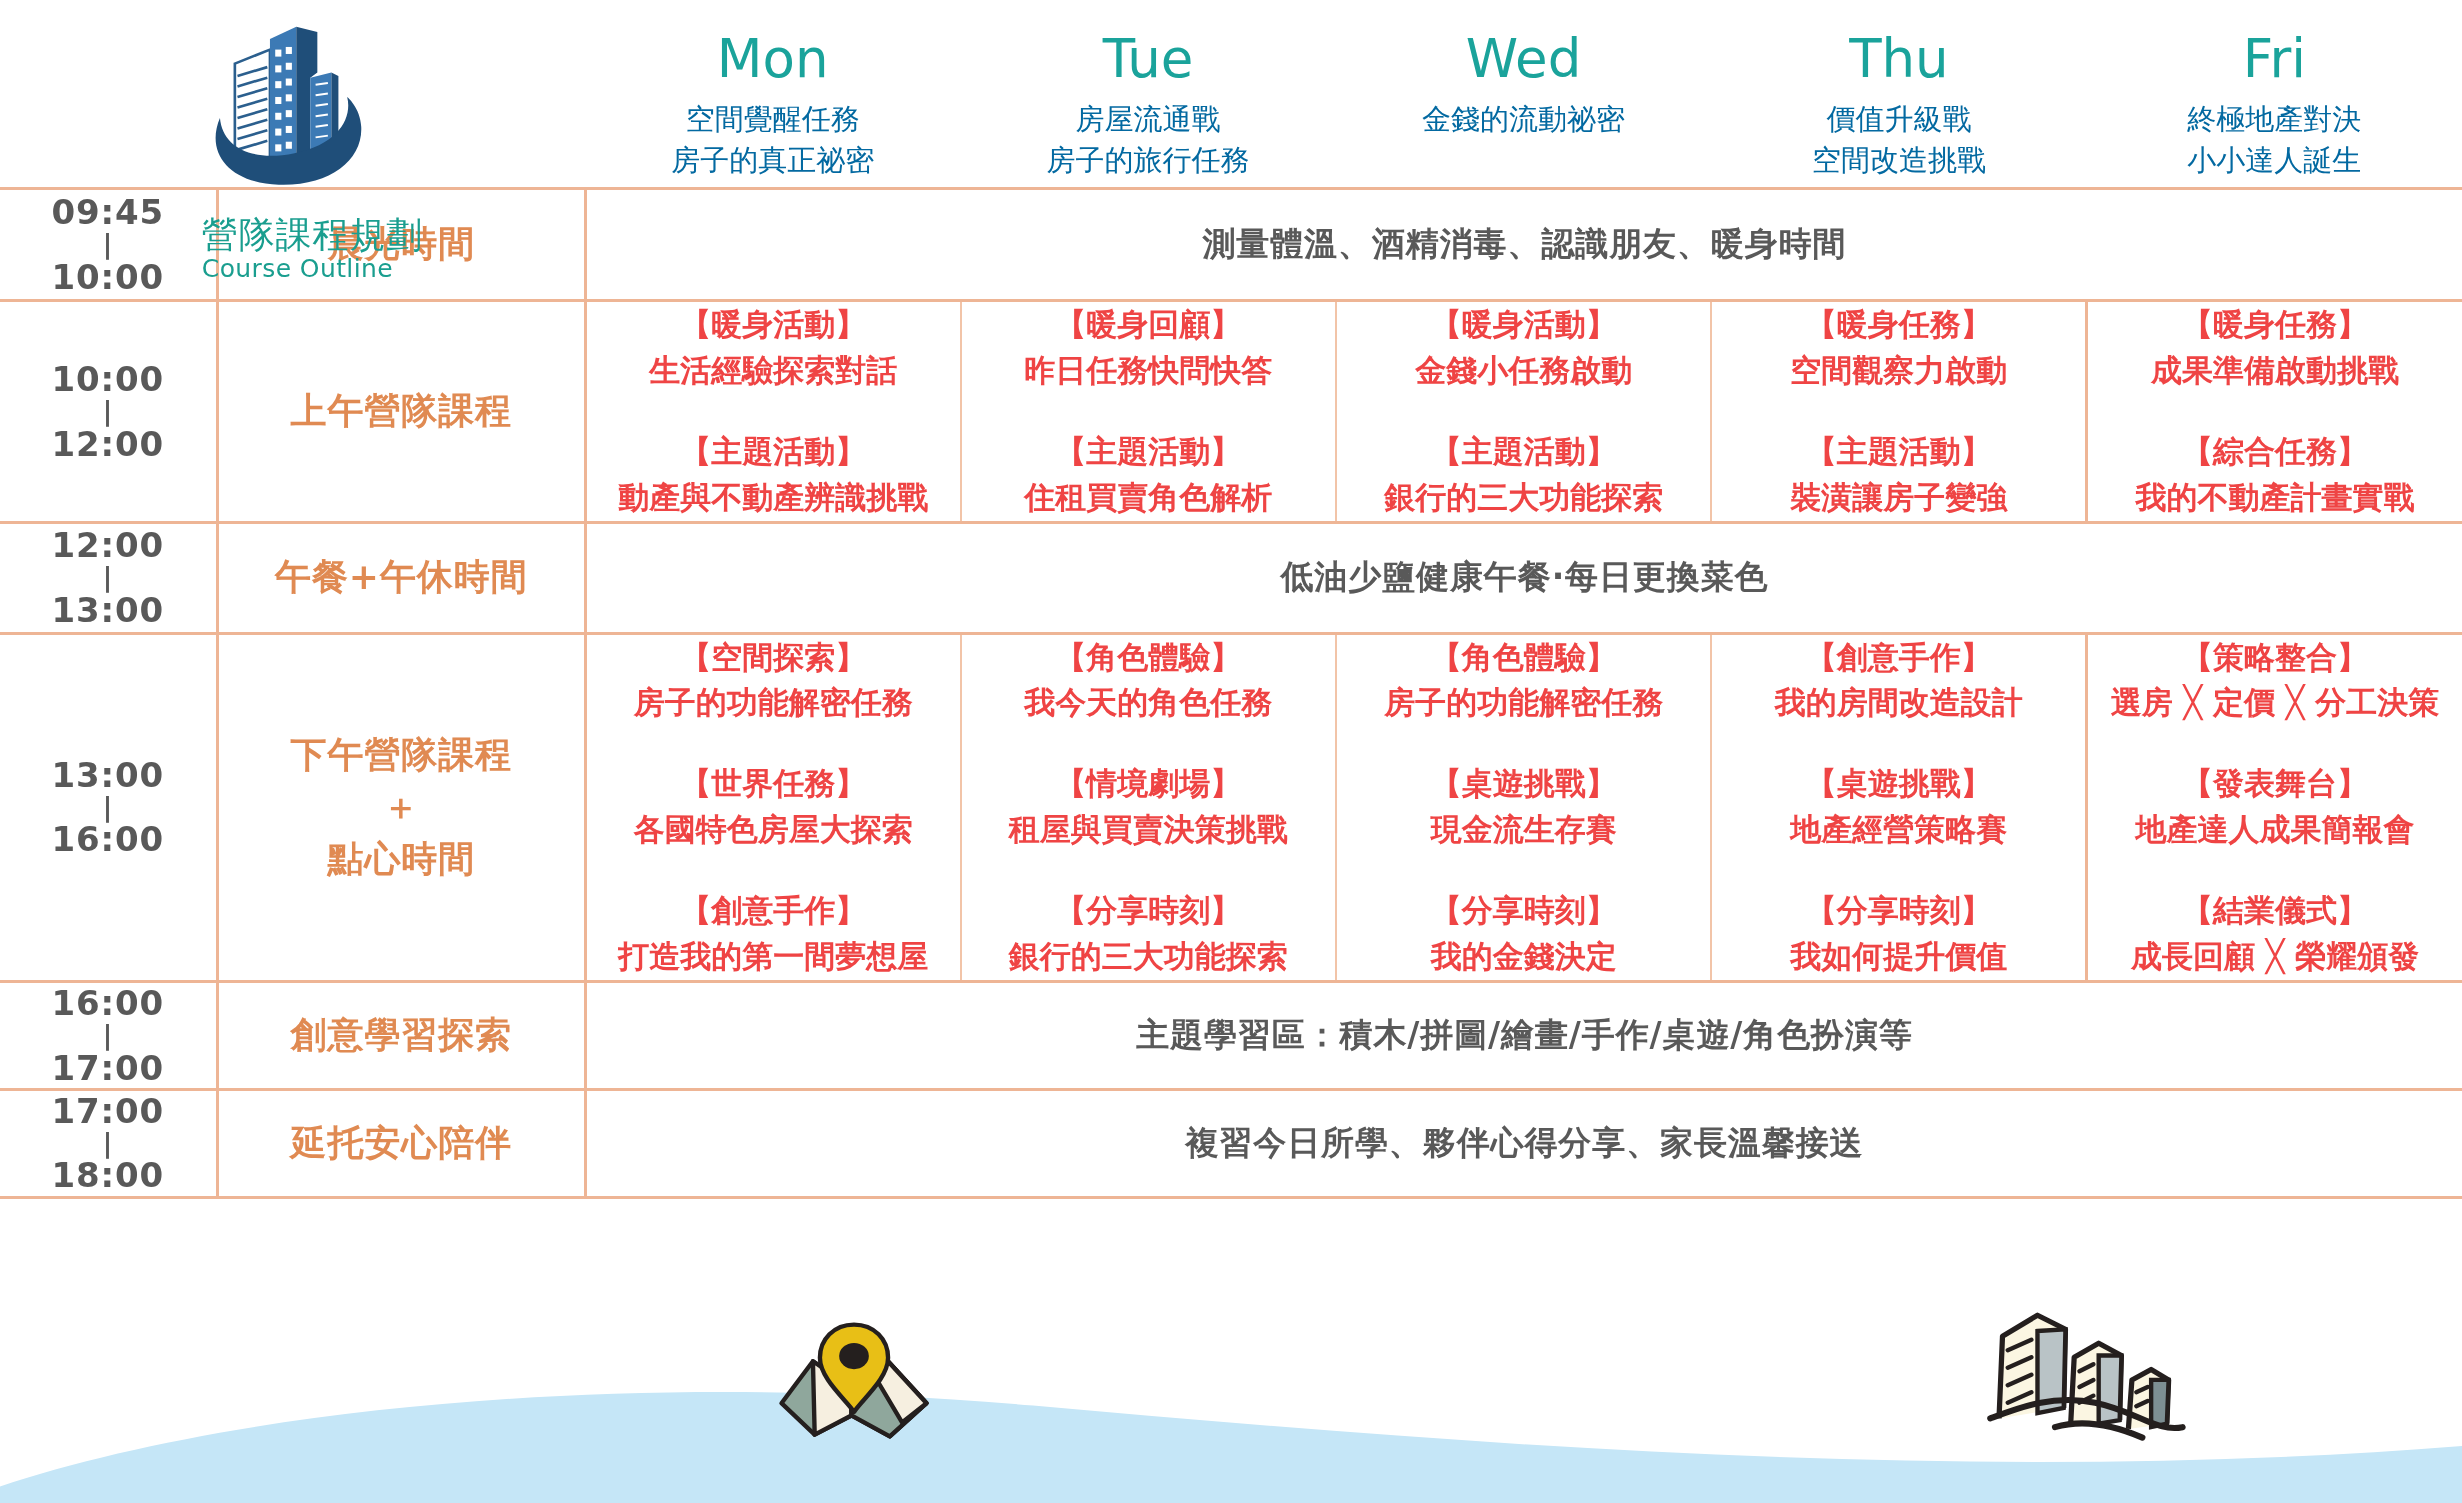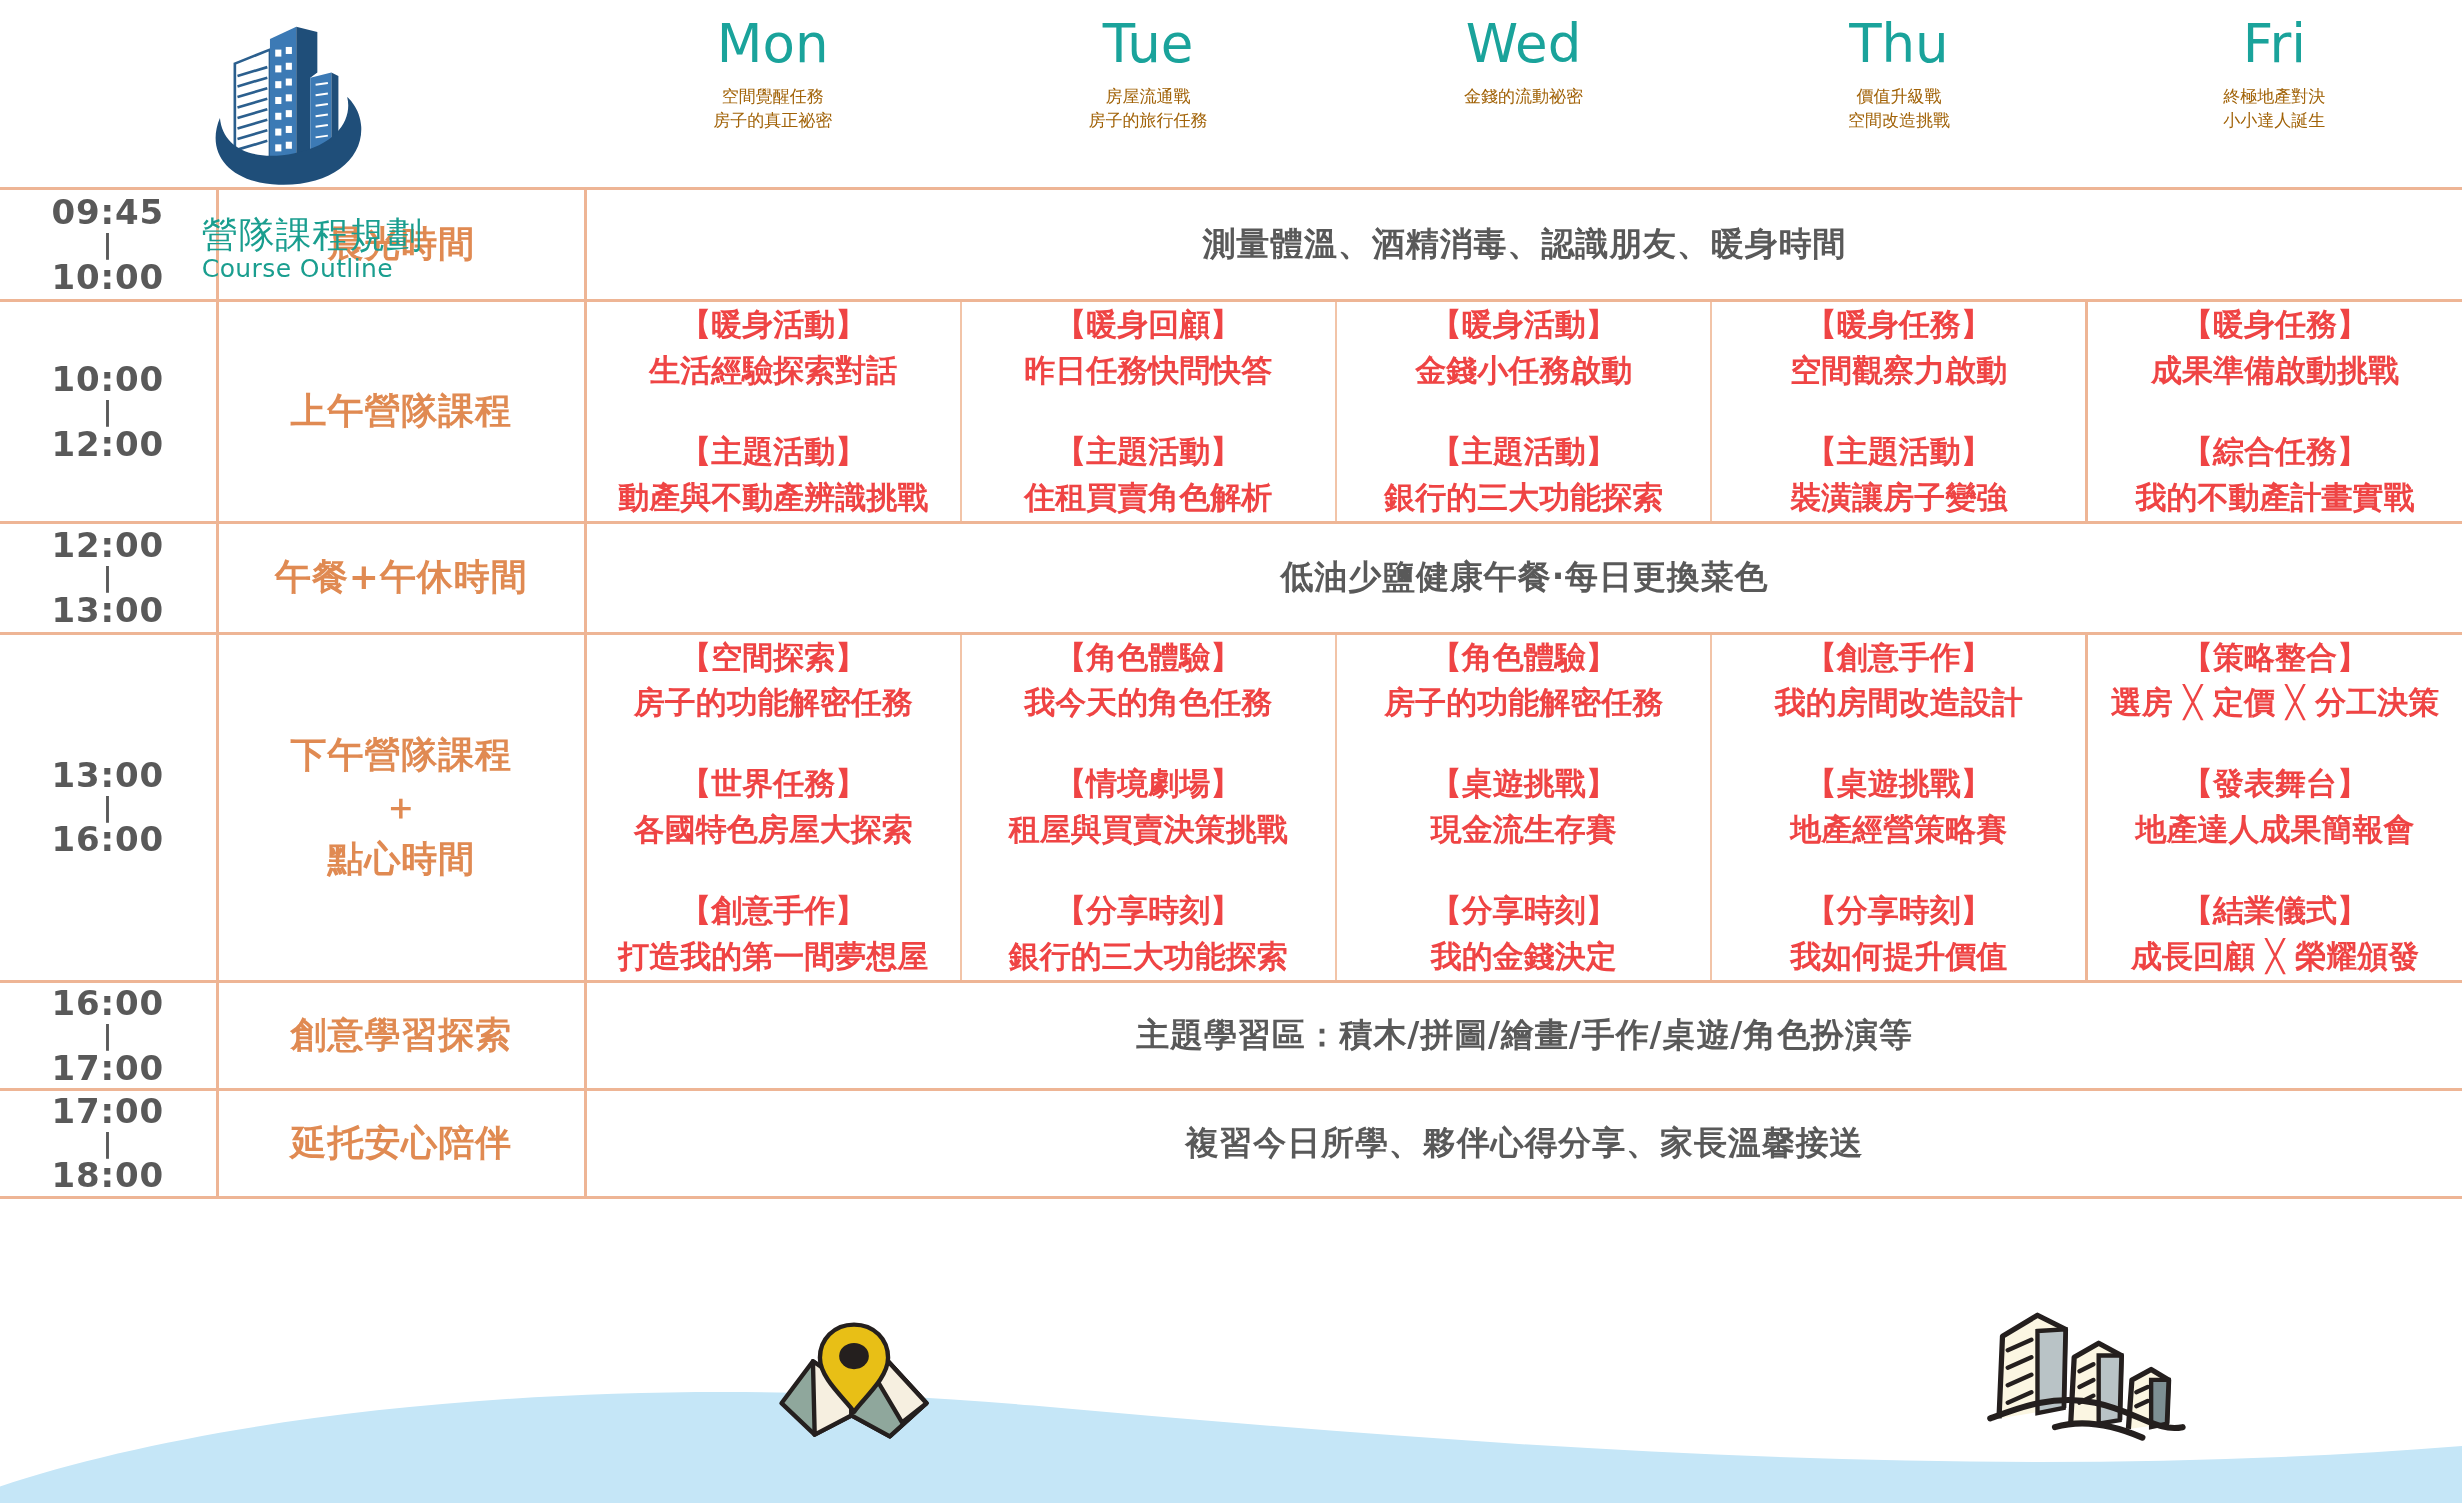--- a/index.html
+++ b/index.html
@@ -27,26 +27,26 @@
   .logo{width:215px;height:175px;flex:0 0 215px;}
   .brand-text{margin-left:14px;line-height:1.12;}
   .brand-cn{
     font-size:36px;color:#1a9e8f;letter-spacing:0.9px;white-space:nowrap;
   }
   .brand-en{
     font-size:25px;color:#1a9e8f;white-space:nowrap;letter-spacing:0.4px;
   }
   .dayhead{
     flex:1 1 0;height:137px;display:flex;flex-direction:column;
-    align-items:center;justify-content:flex-start;padding-top:17px;
+    align-items:center;justify-content:flex-start;padding-top:32px;
     box-sizing:border-box;
   }
   .dayname{font-size:53px;color:#1aa39b;line-height:1.0;font-weight:400;}
   .daysub{
-    margin-top:14px;font-size:17px;color:#a16207;line-height:1.42;
+    margin-top:14px;font-size:29px;color:#0369a1;line-height:1.42;
     text-align:center;white-space:nowrap;
   }
 
   
   .grid{
     position:absolute;left:0;top:187px;width:2462px;
     border-collapse:collapse;table-layout:fixed;z-index:2;font-weight:bold;
   }
   .grid td{
     border-top:3.5px solid #eeb595;

